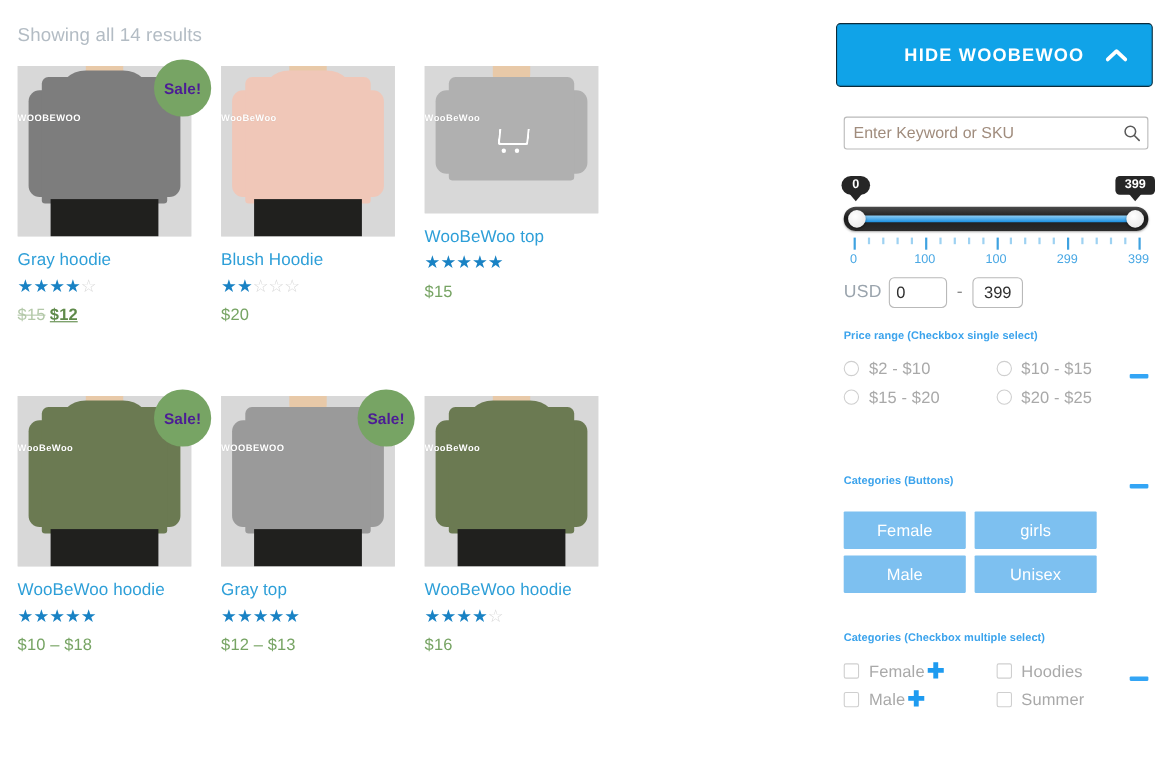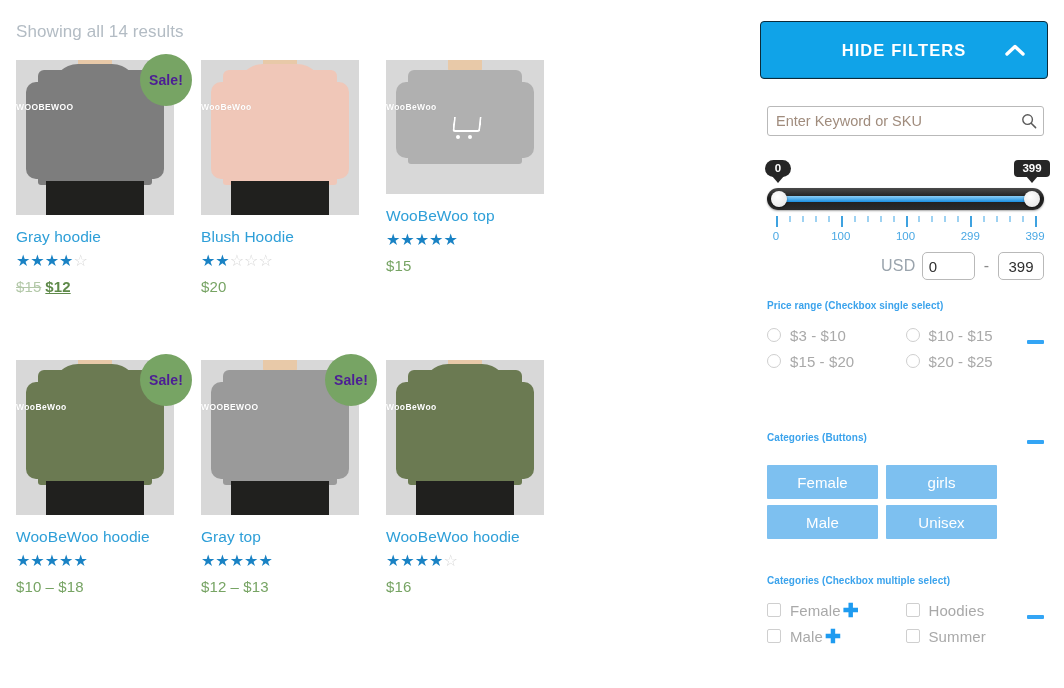--- a/index.html
+++ b/index.html
@@ -330,21 +330,21 @@
     transform: translateX(-50%);
     white-space: nowrap;
   }
 
   .usd-row {
     position: absolute;
     left: 0; top: 92px;
     width: 277px;
     display: flex;
     align-items: center;
-    justify-content: flex-end;
+    justify-content: flex-start;
     gap: 6px;
   }
   .usd-label { font-size: 16px; color: #9aa4ad; letter-spacing: .3px; }
   .num-input {
     height: 28px;
     border: 1px solid #b9b9b9;
     border-radius: 5px;
     font-size: 15px;
     color: #2f2f2f;
     font-family: "Liberation Sans", sans-serif;
@@ -569,21 +569,21 @@
             <div class="stars"><span class="on">★</span><span class="on">★</span><span class="on">★</span><span class="on">★</span><span class="off">☆</span></div>
             <div class="p-price">$16</div>
           </div>
         </div>
     </div>
   </div>
 
   <div class="sidebar">
 
     <div class="hide-filters-btn">
-      <span>HIDE FILTERS</span>
+      <span>HIDE WOOBEWOO</span>
       <span class="chev">
         <svg width="20" height="14" viewBox="0 0 20 14" aria-hidden="true">
           <path d="M2 11 L10 3.5 L18 11" stroke="#ffffff" stroke-width="3.4" fill="none" stroke-linecap="round" stroke-linejoin="round"></path>
         </svg>
       </span>
     </div>
 
     <div class="search-row">
       <input class="search-input" type="text" placeholder="Enter Keyword or SKU" style="">
       <span class="search-icon-btn">
@@ -639,21 +639,21 @@
         <input class="num-input max" type="text" value="399" style="">
       </div>
     </div>
 
     <div class="fsection" style="top:300px;">
       <div class="fsection-title">Price range (Checkbox single select)</div>
       <div class="collapse-minus" style="top:40px;"></div>
       <div class="opt-grid" style="margin-top:10px;" id="sec0-opts">
           <div class="opt">
             <span class="radio-box"></span>
-            <span class="opt-label">$3 - $10</span>
+            <span class="opt-label">$2 - $10</span>
           </div>
           <div class="opt">
             <span class="radio-box"></span>
             <span class="opt-label">$10 - $15</span>
           </div>
           <div class="opt">
             <span class="radio-box"></span>
             <span class="opt-label">$15 - $20</span>
           </div>
           <div class="opt">

